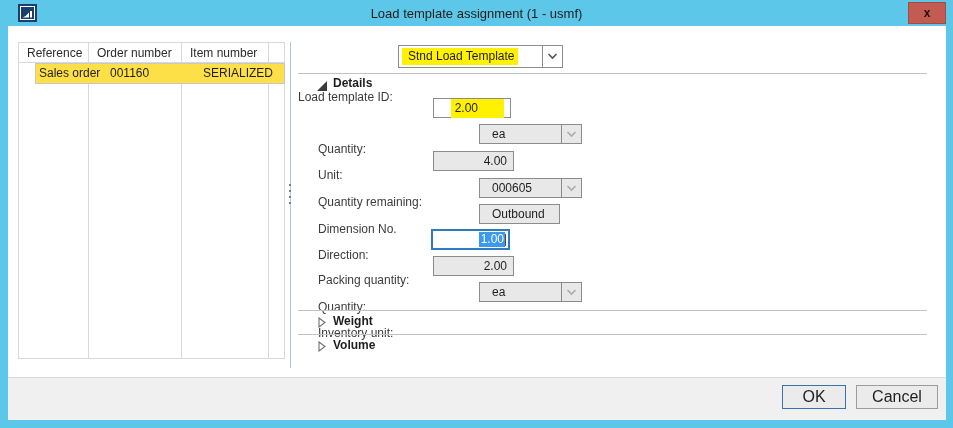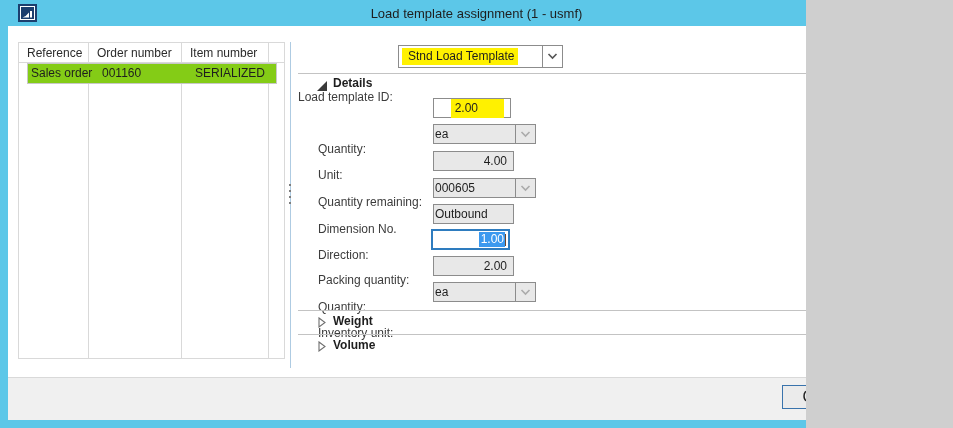--- a/index.html
+++ b/index.html
@@ -1,18 +1,18 @@
 <!DOCTYPE html>
 <html style="--accent: #5CC7E8; --titlebar-text: #1E1E1E; --close-red: #C25B52; --close-red-border: #A84A42; --highlight-yellow: #FFF100; --selection-blue: #3B99EF; --field-gray: #E8E8E8; --field-border: #8C8C8C; --focus-blue: #2E7CBF; --line-gray: #C3C3C3; --line-light: #D9D9D9; --footer-bg: #F0F0F0; --splitter-line: #AECBE2;"><head>
 <meta charset="utf-8">
 <style>
   html,body { margin:0; padding:0; background:#cfcfcf; }
   * { box-sizing:border-box; font-family:"Liberation Sans", sans-serif; }
   .window {
-    position:relative; width:806px; height:428px; background:#fff;
+    position:relative; width:953px; height:428px; background:#fff;
     overflow:hidden; font-size:12px; color:#1e1e1e;
   }
   
   .titlebar { position:absolute; left:0; top:0; width:953px; height:26px; background:var(--accent); }
   .title { position:absolute; left:0; top:0; width:100%; height:26px; line-height:27px; text-align:center; font-size:13px; color:var(--titlebar-text); }
   .app-icon { position:absolute; left:18px; top:4px; width:19px; height:18px; }
   .close-btn {
     position:absolute; left:908px; top:2px; width:38px; height:22px;
     background:var(--close-red); border:1px solid var(--close-red-border);
     text-align:center; line-height:20px; font-weight:bold; font-size:12px; color:#26100c; cursor:pointer;
@@ -21,41 +21,41 @@
   .edge-left { left:0; top:26px; width:8px; height:394px; }
   .edge-right { left:946px; top:26px; width:7px; height:394px; }
   .edge-bottom { left:0; top:420px; width:953px; height:8px; }
   .content { position:absolute; left:8px; top:26px; width:938px; height:351px; background:#fff; }
 
   
   .grid { position:absolute; left:18px; top:42px; width:267px; height:317px; border:1px solid #d9d9d9; background:#fff; }
   .grid .vline { position:absolute; top:0; bottom:0; width:1px; background:#d9d9d9; }
   .grid .header { position:absolute; left:0; top:0; width:100%; height:20px; border-bottom:1px solid #d9d9d9; }
   .grid .hcell { position:absolute; top:0; height:20px; line-height:20px; padding-left:8px; color:#2b2b2b; white-space:nowrap; overflow:hidden; }
-  .grid .row { position:absolute; left:8px; top:20px; width:250px; height:21px; background:#84cc16; border:1px solid #c8c8c8; }
+  .grid .row { position:absolute; left:16px; top:20px; width:250px; height:21px; background:#fde047; border:1px solid #c8c8c8; }
   .grid .rcell { position:absolute; top:0; height:19px; line-height:19px; white-space:nowrap; overflow:hidden; }
 
   
   .splitter-line { position:absolute; left:290px; top:42px; width:1px; height:326px; background:var(--splitter-line); }
   .splitter-grip { position:absolute; left:288px; top:184px; width:4px; height:26px; cursor:col-resize; }
   .splitter-grip i { display:block; width:2px; height:2px; background:#7d7d7d; margin:0 auto 4px auto; }
 
   
   .lbl { position:absolute; font-size:12px; color:#3c3c3c; white-space:nowrap;margin-top:40px; }
   .sep { position:absolute; left:298px; width:629px; height:1px; background:var(--line-gray); }
   .section-head { position:absolute; font-weight:bold; font-size:12px; color:#1e1e1e; cursor:pointer; }
   .tri { position:absolute; }
 
   .fbox {
     position:absolute; left:433px; width:81px; height:20px;
     border:1px solid var(--field-border); background:#fff; line-height:18px;
   }
   .fbox.gray { background:var(--field-gray); }
   .fbox.num { text-align:right; padding-right:6px; }
-  .fbox.txt { padding-left:1px; }
+  .fbox.txt { padding-left:12px;margin-left:46px; }
   .combo { width:103px; padding-right:21px; }
   .combo .arrow {
     position:absolute; right:0; top:0; width:20px; height:18px;
     border-left:1px solid var(--field-border); display:flex; align-items:center; justify-content:center;
   }
   .hl-yellow { background:var(--highlight-yellow); padding:1px 3px 2px 6px; }
   .hl-yellow-wide { background:var(--highlight-yellow); padding:2px 26px 3px 4px; }
 
   .lt-combo { position:absolute; left:398px; top:45px; width:165px; height:23px;
     border:1px solid var(--field-border); background:#fff; line-height:21px; padding:0 21px 0 3px; }

